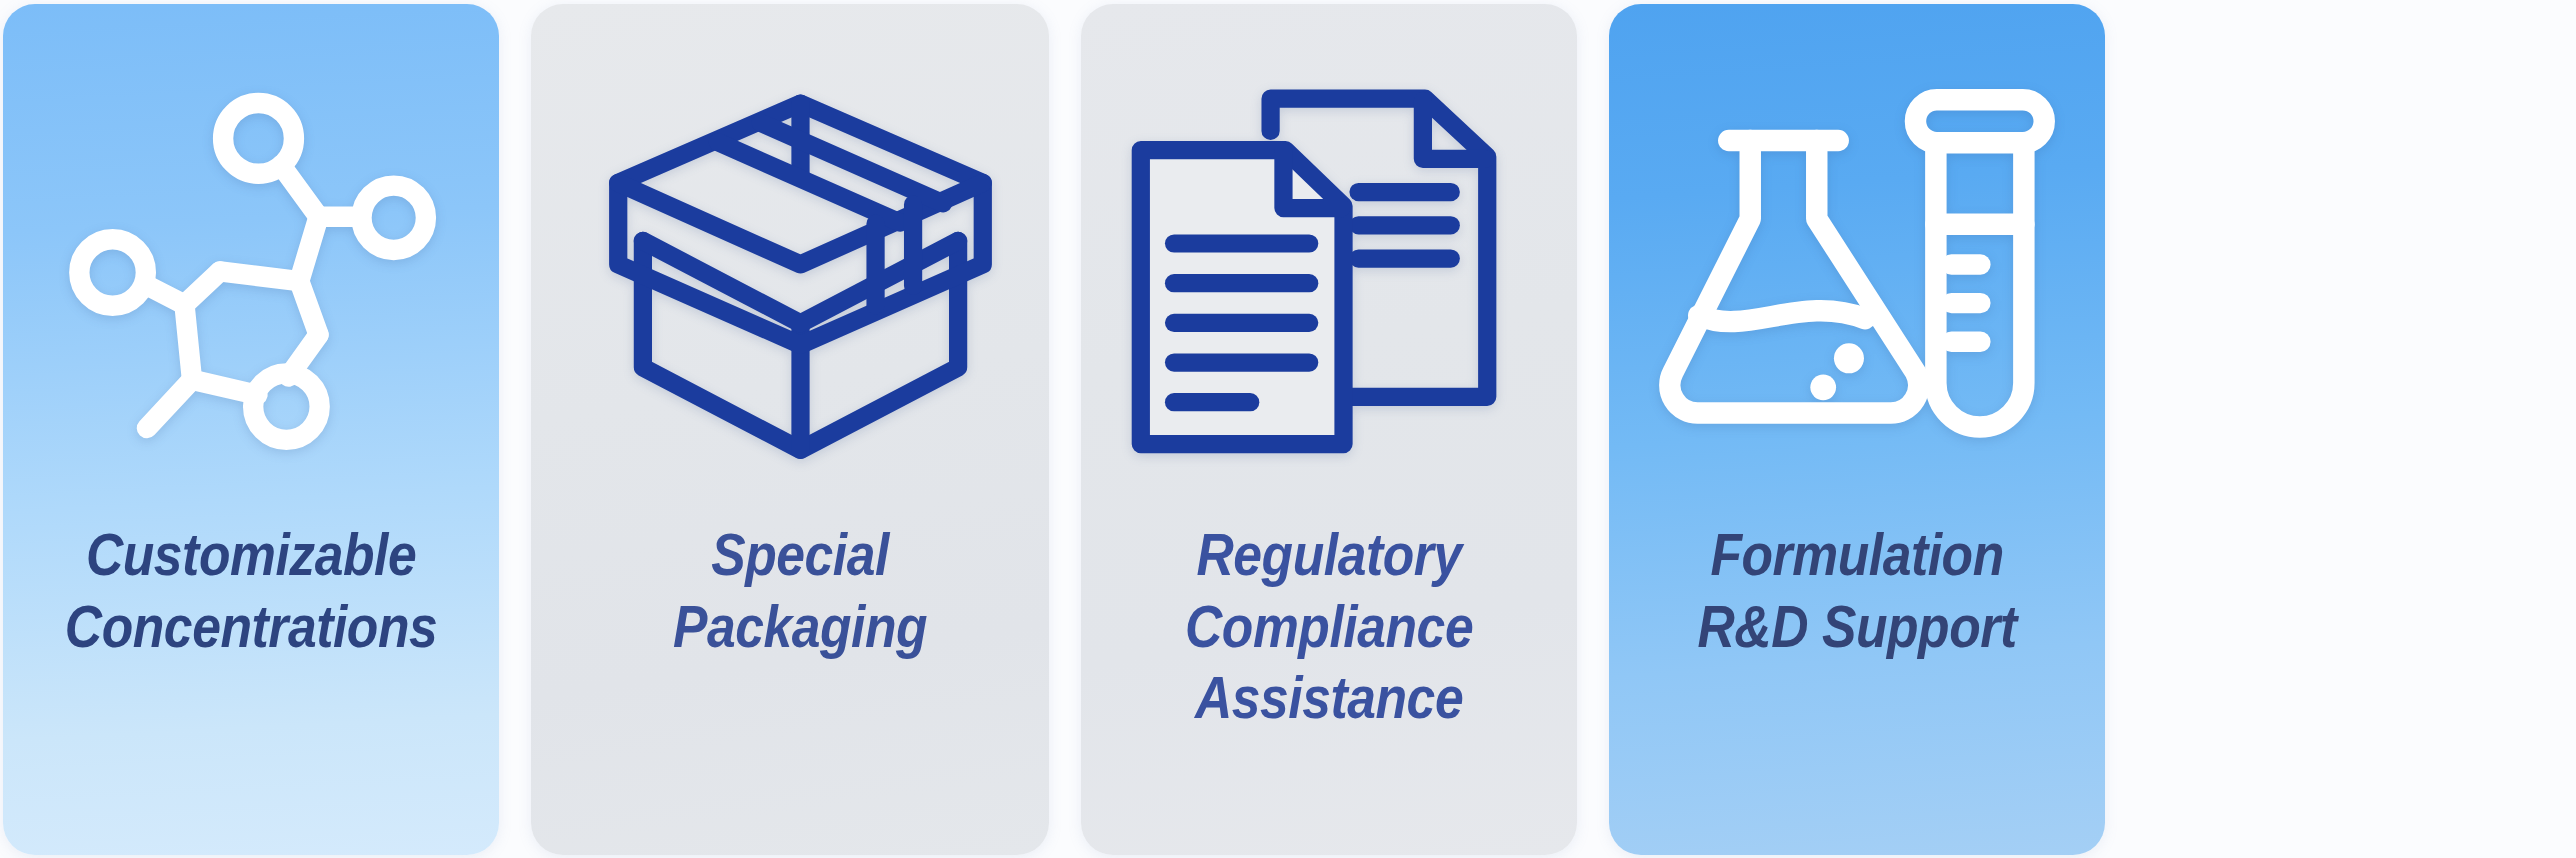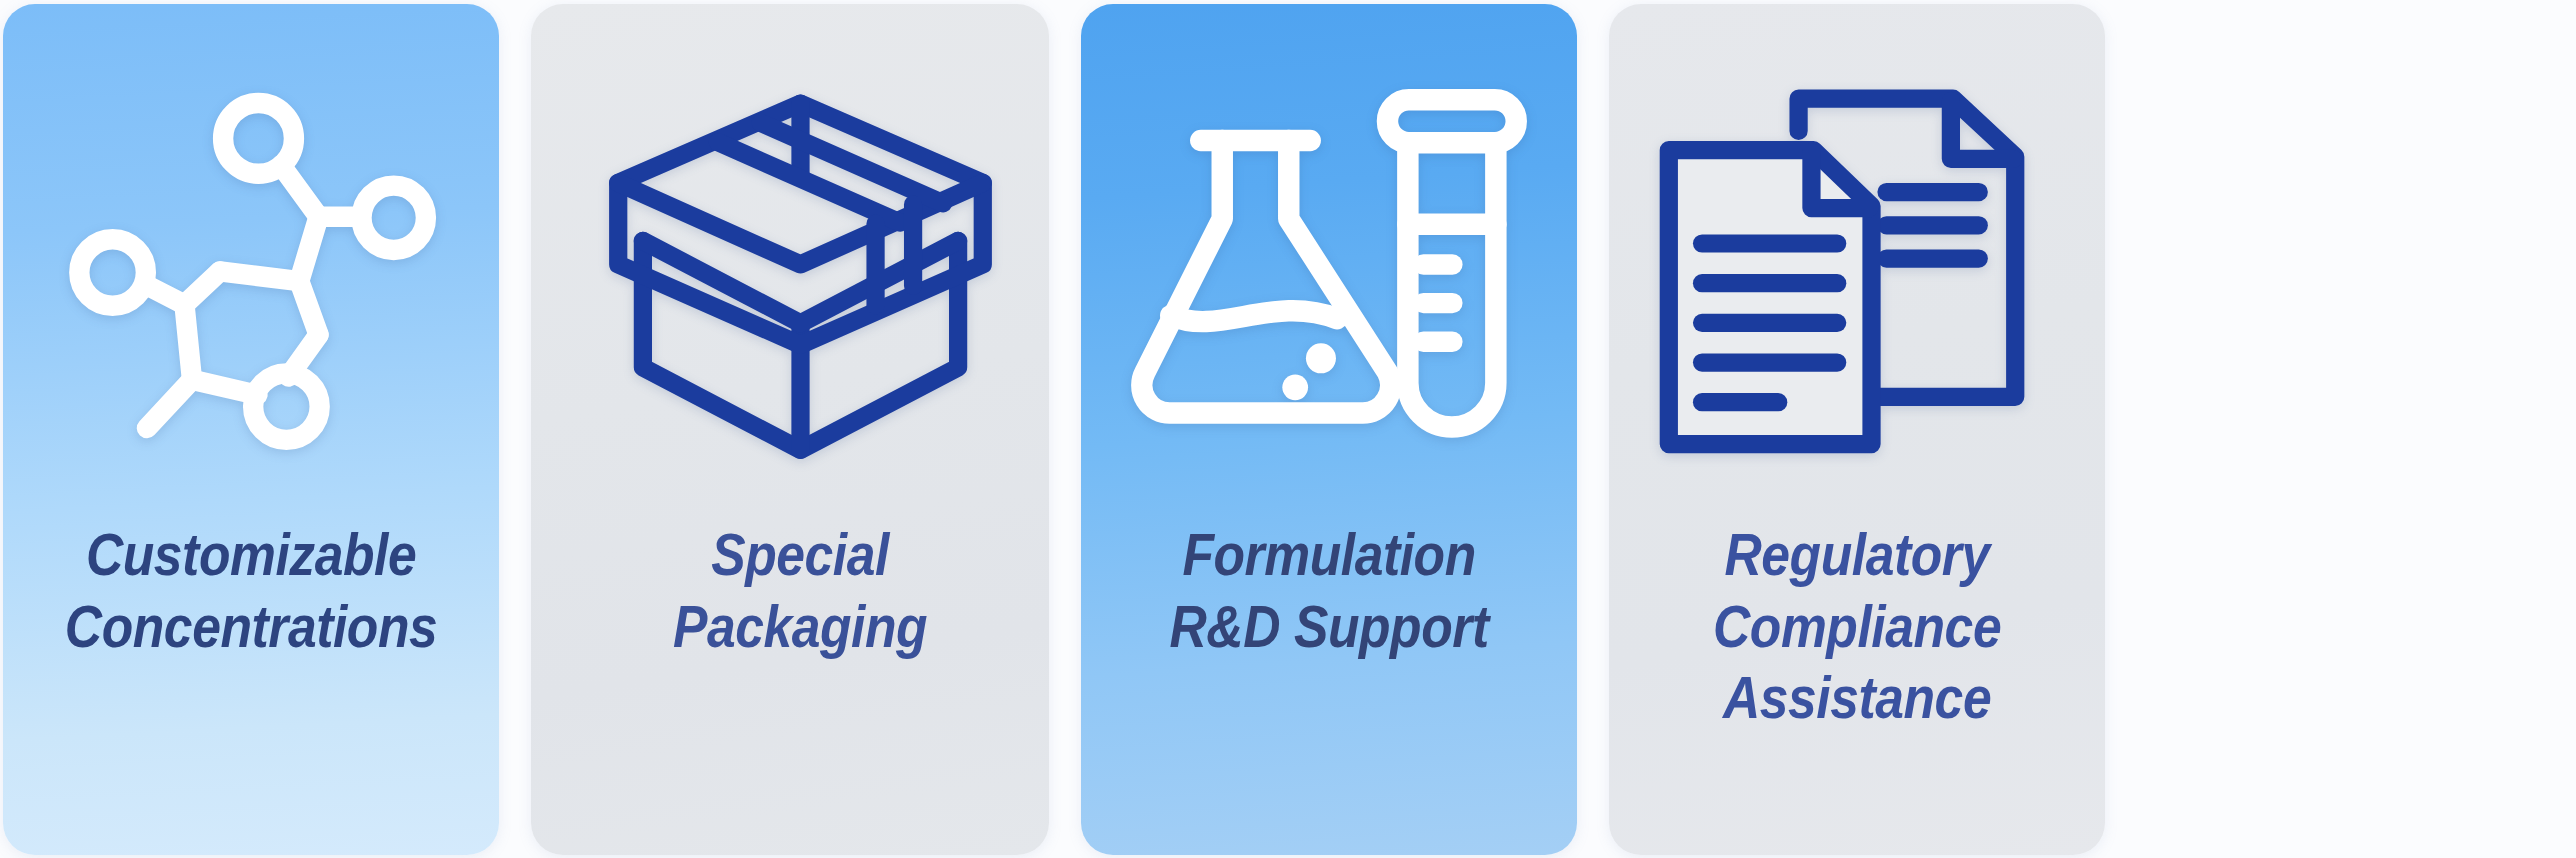--- a/index.html
+++ b/index.html
@@ -141,52 +141,20 @@
 
           <path d="M265 210 L265 134"></path>
           <path d="M300 192 L300 116"></path>
         </g>
       </svg>
     </div>
     <div class="card-title title--slate">Special
 Packaging</div>
   </div>
 
-  <div class="card card--blue-strong">
-    <div class="icon-wrap">
-      <svg width="424" height="397" viewBox="0 0 395 370">
-
-        <g fill="none" stroke="#FFFFFF" stroke-width="20" stroke-linecap="round" stroke-linejoin="round">
-          <path d="M78 62 L180 62"></path>
-          <path d="M98 62 L98 135 L26 278 a26 26 0 0 0 23 38 L229 316 a26 26 0 0 0 23 -38 L160 135 L160 62"></path>
-
-          <path d="M50 225 C95 245 145 205 205 228"></path>
-        </g>
-        <g fill="#FFFFFF">
-          <circle cx="190" cy="265" r="14"></circle>
-          <circle cx="166" cy="292" r="12"></circle>
-        </g>
-
-        <g fill="none" stroke="#FFFFFF" stroke-width="20" stroke-linecap="round" stroke-linejoin="round">
-          <rect x="252" y="24" width="120" height="40" rx="20"></rect>
-          <path d="M271 64 L271 288 a41 41 0 0 0 82 0 L353 64"></path>
-
-          <path d="M271 140 L353 140"></path>
-        </g>
-        <g fill="#FFFFFF">
-          <rect x="276" y="168" width="46" height="19" rx="9.5"></rect>
-          <rect x="276" y="204" width="46" height="19" rx="9.5"></rect>
-          <rect x="276" y="240" width="46" height="19" rx="9.5"></rect>
-        </g>
-      </svg>
-    </div>
-    <div class="card-title title--ink">Formulation
-R&amp;D Support</div>
-  </div>
-
   <div class="card card--gray2">
     <div class="icon-wrap">
       <svg width="429" height="392" viewBox="0 0 400 365">
 
         <g fill="none" stroke="#1B3C9E" stroke-width="17" stroke-linecap="round" stroke-linejoin="round">
           <path d="M146 50 L146 20 L290 20 L348 74 L348 298 L216 298"></path>
           <path d="M288 22 L288 76 L346 76"></path>
         </g>
         <g fill="none" stroke="#1B3C9E" stroke-width="17" stroke-linecap="round">
           <path d="M228 107 L314 107"></path>
@@ -206,14 +174,46 @@
           <path d="M56 229 L182 229"></path>
           <path d="M56 266 L182 266"></path>
           <path d="M56 303 L127 303"></path>
         </g>
       </svg>
     </div>
     <div class="card-title title--royal">Regulatory
 Compliance Assistance</div>
   </div>
 
+  <div class="card card--blue-strong">
+    <div class="icon-wrap">
+      <svg width="424" height="397" viewBox="0 0 395 370">
+
+        <g fill="none" stroke="#FFFFFF" stroke-width="20" stroke-linecap="round" stroke-linejoin="round">
+          <path d="M78 62 L180 62"></path>
+          <path d="M98 62 L98 135 L26 278 a26 26 0 0 0 23 38 L229 316 a26 26 0 0 0 23 -38 L160 135 L160 62"></path>
+
+          <path d="M50 225 C95 245 145 205 205 228"></path>
+        </g>
+        <g fill="#FFFFFF">
+          <circle cx="190" cy="265" r="14"></circle>
+          <circle cx="166" cy="292" r="12"></circle>
+        </g>
+
+        <g fill="none" stroke="#FFFFFF" stroke-width="20" stroke-linecap="round" stroke-linejoin="round">
+          <rect x="252" y="24" width="120" height="40" rx="20"></rect>
+          <path d="M271 64 L271 288 a41 41 0 0 0 82 0 L353 64"></path>
+
+          <path d="M271 140 L353 140"></path>
+        </g>
+        <g fill="#FFFFFF">
+          <rect x="276" y="168" width="46" height="19" rx="9.5"></rect>
+          <rect x="276" y="204" width="46" height="19" rx="9.5"></rect>
+          <rect x="276" y="240" width="46" height="19" rx="9.5"></rect>
+        </g>
+      </svg>
+    </div>
+    <div class="card-title title--ink">Formulation
+R&amp;D Support</div>
+  </div>
+
 </div>
 
 
 </body></html>

